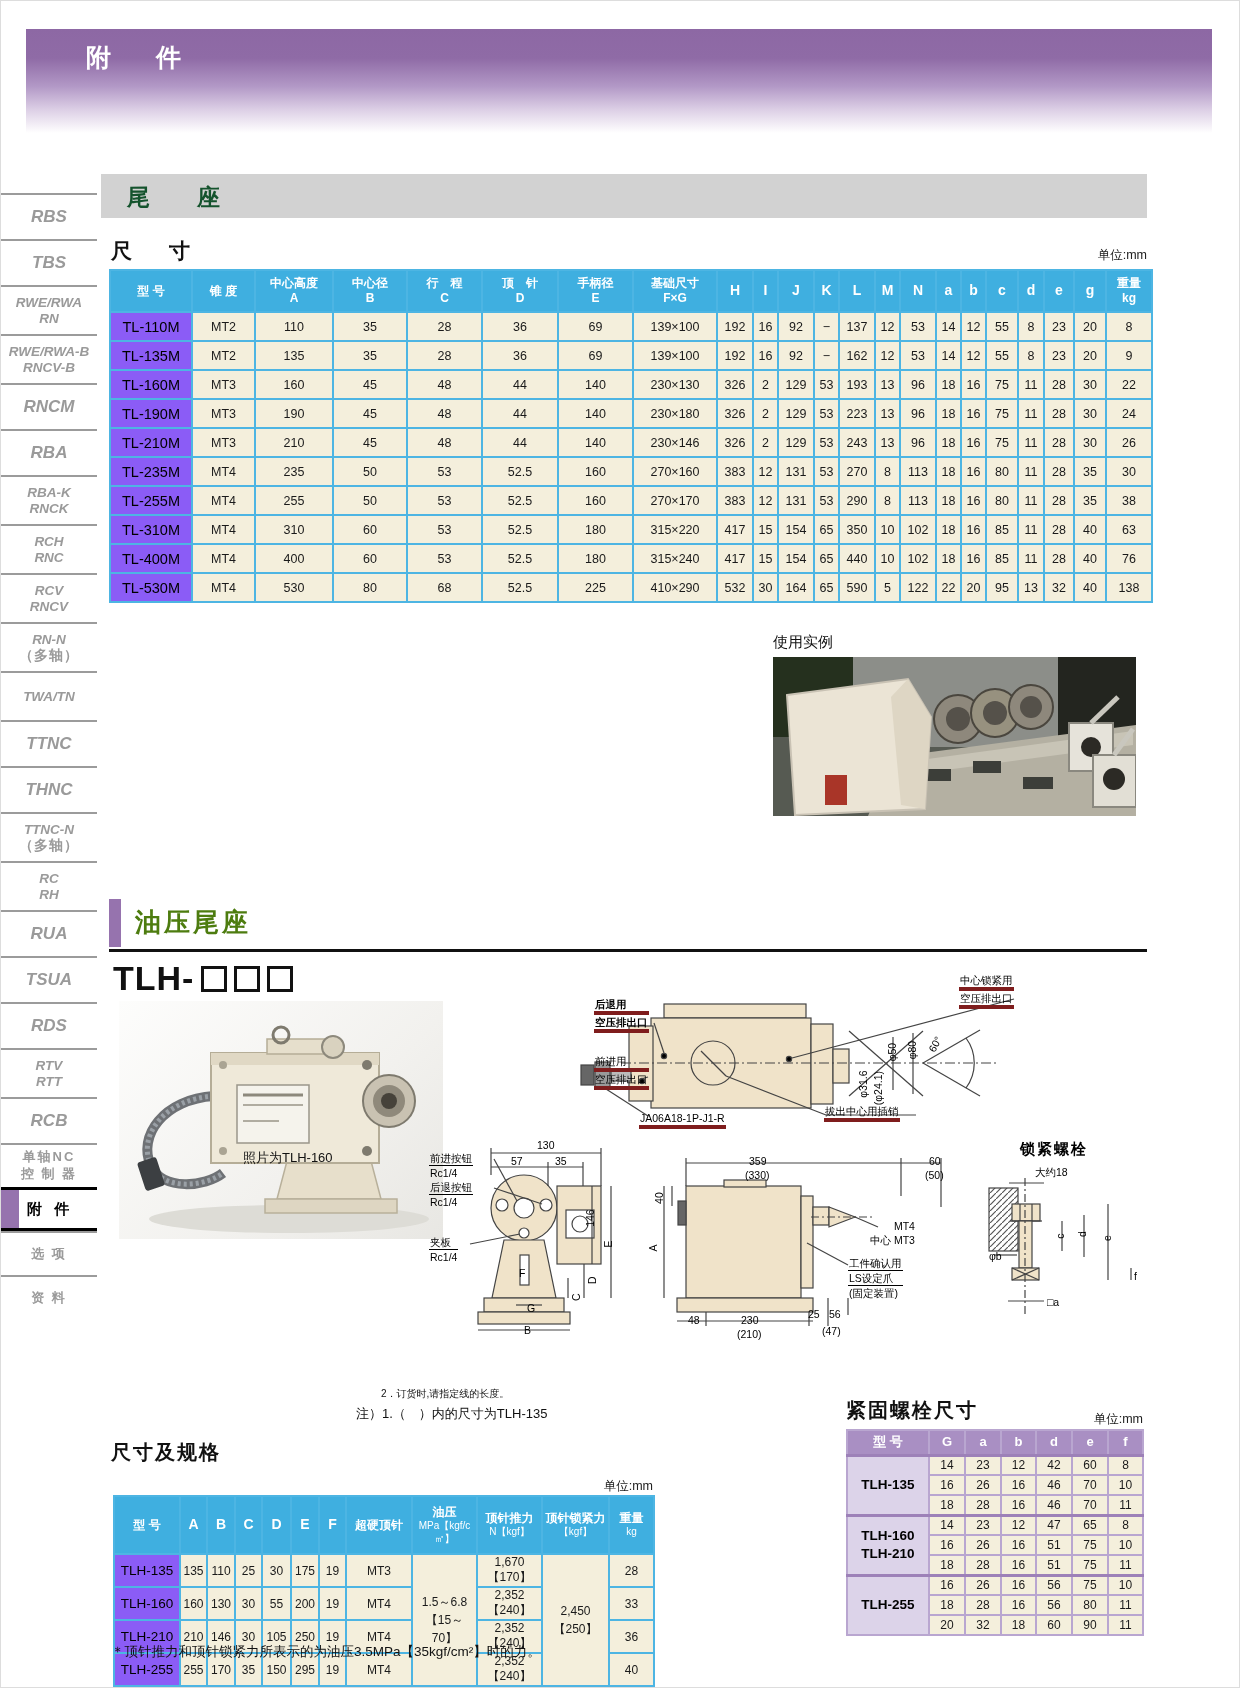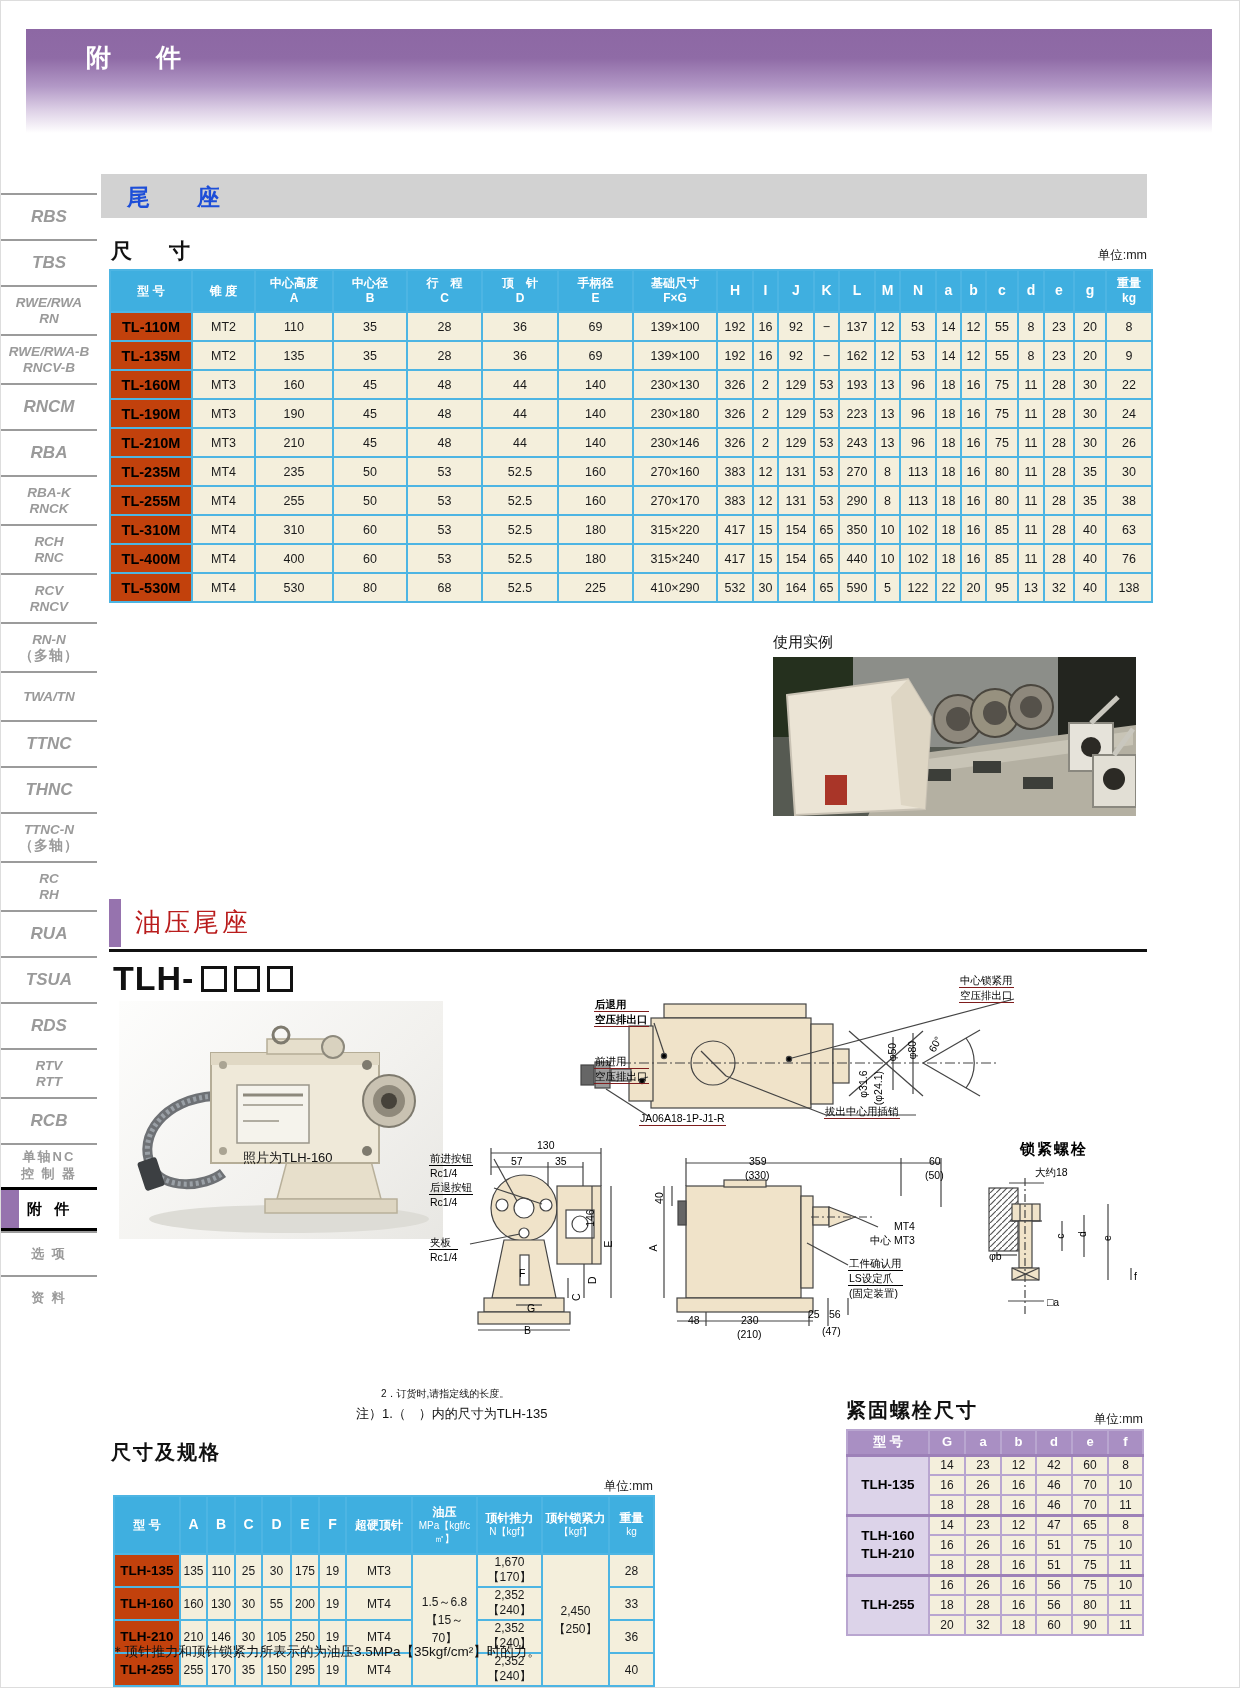--- a/index.html
+++ b/index.html
@@ -21,55 +21,55 @@
   .sb-item.two{font-size:13.5px;min-height:49px;}
   .sb-item .sb-sub{font-size:14px;font-style:normal;letter-spacing:1px;}
   .sb-item.cjk{font-style:normal;font-size:13px;letter-spacing:2px;min-height:44px;line-height:1.3;}
   .sb-item.active{border-top:3px solid #000;border-bottom:3px solid #000;font-style:normal;
     color:#000;font-size:15px;letter-spacing:4px;position:relative;align-items:flex-start;
     padding-left:26px;min-height:44px;background:#fff;}
   .sb-item.active::before{content:"";position:absolute;left:0;top:0;bottom:0;width:18px;background:#9673ae;}
 
   
   .graybar{left:100px;top:173px;width:1046px;height:44px;background:#d2d2d2;}
-  .graybar span{position:absolute;left:26px;top:8px;font-size:23px;font-weight:bold;color:#1d4ed8;letter-spacing:12px;}
+  .graybar span{position:absolute;left:26px;top:8px;font-size:23px;font-weight:bold;color:#14532d;letter-spacing:12px;}
   .h-dims{left:110px;top:236px;font-size:21px;font-weight:bold;color:#111;letter-spacing:8px;}
   .unit{font-size:12.5px;color:#222;}
   .unit1{left:1040px;top:246px;width:106px;text-align:right;}
 
   
   .dtab-wrap{left:108px;top:268px;}
   table.ctab{border-collapse:collapse;table-layout:fixed;}
   table.ctab th,table.ctab td{border:2px solid #4db5e3;text-align:center;vertical-align:middle;padding:0 1px;overflow:hidden;}
   table.ctab th{background:#3fafe0;color:#fff;font-weight:bold;font-size:12px;line-height:1.25;height:42px;}
   table.ctab th.sml{font-size:14px;}
   table.ctab td{background:#f4efdc;font-size:12.5px;color:#1a1a1a;height:29px;}
-  table.ctab td.model{background:#c2410c;font-weight:bold;font-size:14.5px;color:#000;}
+  table.ctab td.model{background:#8b5cf6;font-weight:normal;font-size:14.5px;color:#000;}
 
   
   .usage-label{left:772px;top:632px;font-size:15px;color:#111;}
   .usage-photo{left:772px;top:656px;width:363px;height:159px;background:#6a6d66;overflow:hidden;}
 
   
   .purple-bar{left:108px;top:898px;width:12px;height:48px;background:#9673ae;}
-  .h-hyd{left:134px;top:904px;font-size:26px;font-weight:normal;color:#b91c1c;letter-spacing:3px;}
+  .h-hyd{left:134px;top:904px;font-size:26px;font-weight:bold;color:#4d7c0f;letter-spacing:3px;}
   .black-rule{left:108px;top:948px;width:1038px;height:3px;background:#111;}
   .tlh-head{left:112px;top:958px;display:flex;align-items:center;}
   .tlh-head .txt{font-size:34px;font-weight:bold;color:#111;letter-spacing:1px;}
   .tlh-head .box{width:26px;height:26px;border:3.5px solid #111;background:#fff;margin-left:7px;}
 
   .product-photo{left:118px;top:1000px;width:324px;height:238px;
     background:linear-gradient(135deg,#fdfdfc 0%,#f2f1ee 60%,#e8e7e3 100%);}
   .product-caption{left:124px;top:148px;font-size:13px;color:#111;}
 
   
   .drawings{left:395px;top:952px;width:762px;height:400px;}
   .dlab{position:absolute;font-size:10.5px;color:#000;line-height:1.35;white-space:nowrap;}
   .dlab div{padding:0 1px;}
-  .dlab.u div{border-bottom:1px solid #7f1d1d;}
+  .dlab.u div{border-bottom:4px solid #7f1d1d;}
   .dlab.u1 div:first-child{border-bottom:1px solid #000;}
   .dlab.u2 div:nth-child(1),.dlab.u2 div:nth-child(2){border-bottom:1px solid #000;}
   .dlab.rot{transform:rotate(-90deg);transform-origin:center;}
   .dlab.rot60{transform:rotate(-62deg);transform-origin:center;}
   .dlab.bold15{font-size:15px;font-weight:bold;letter-spacing:2px;}
   .dlab.rt{text-align:right;}
 
   
   .note1{left:355px;top:1404px;font-size:13px;color:#111;}
   .note2{left:380px;top:1386px;font-size:10px;color:#111;}

